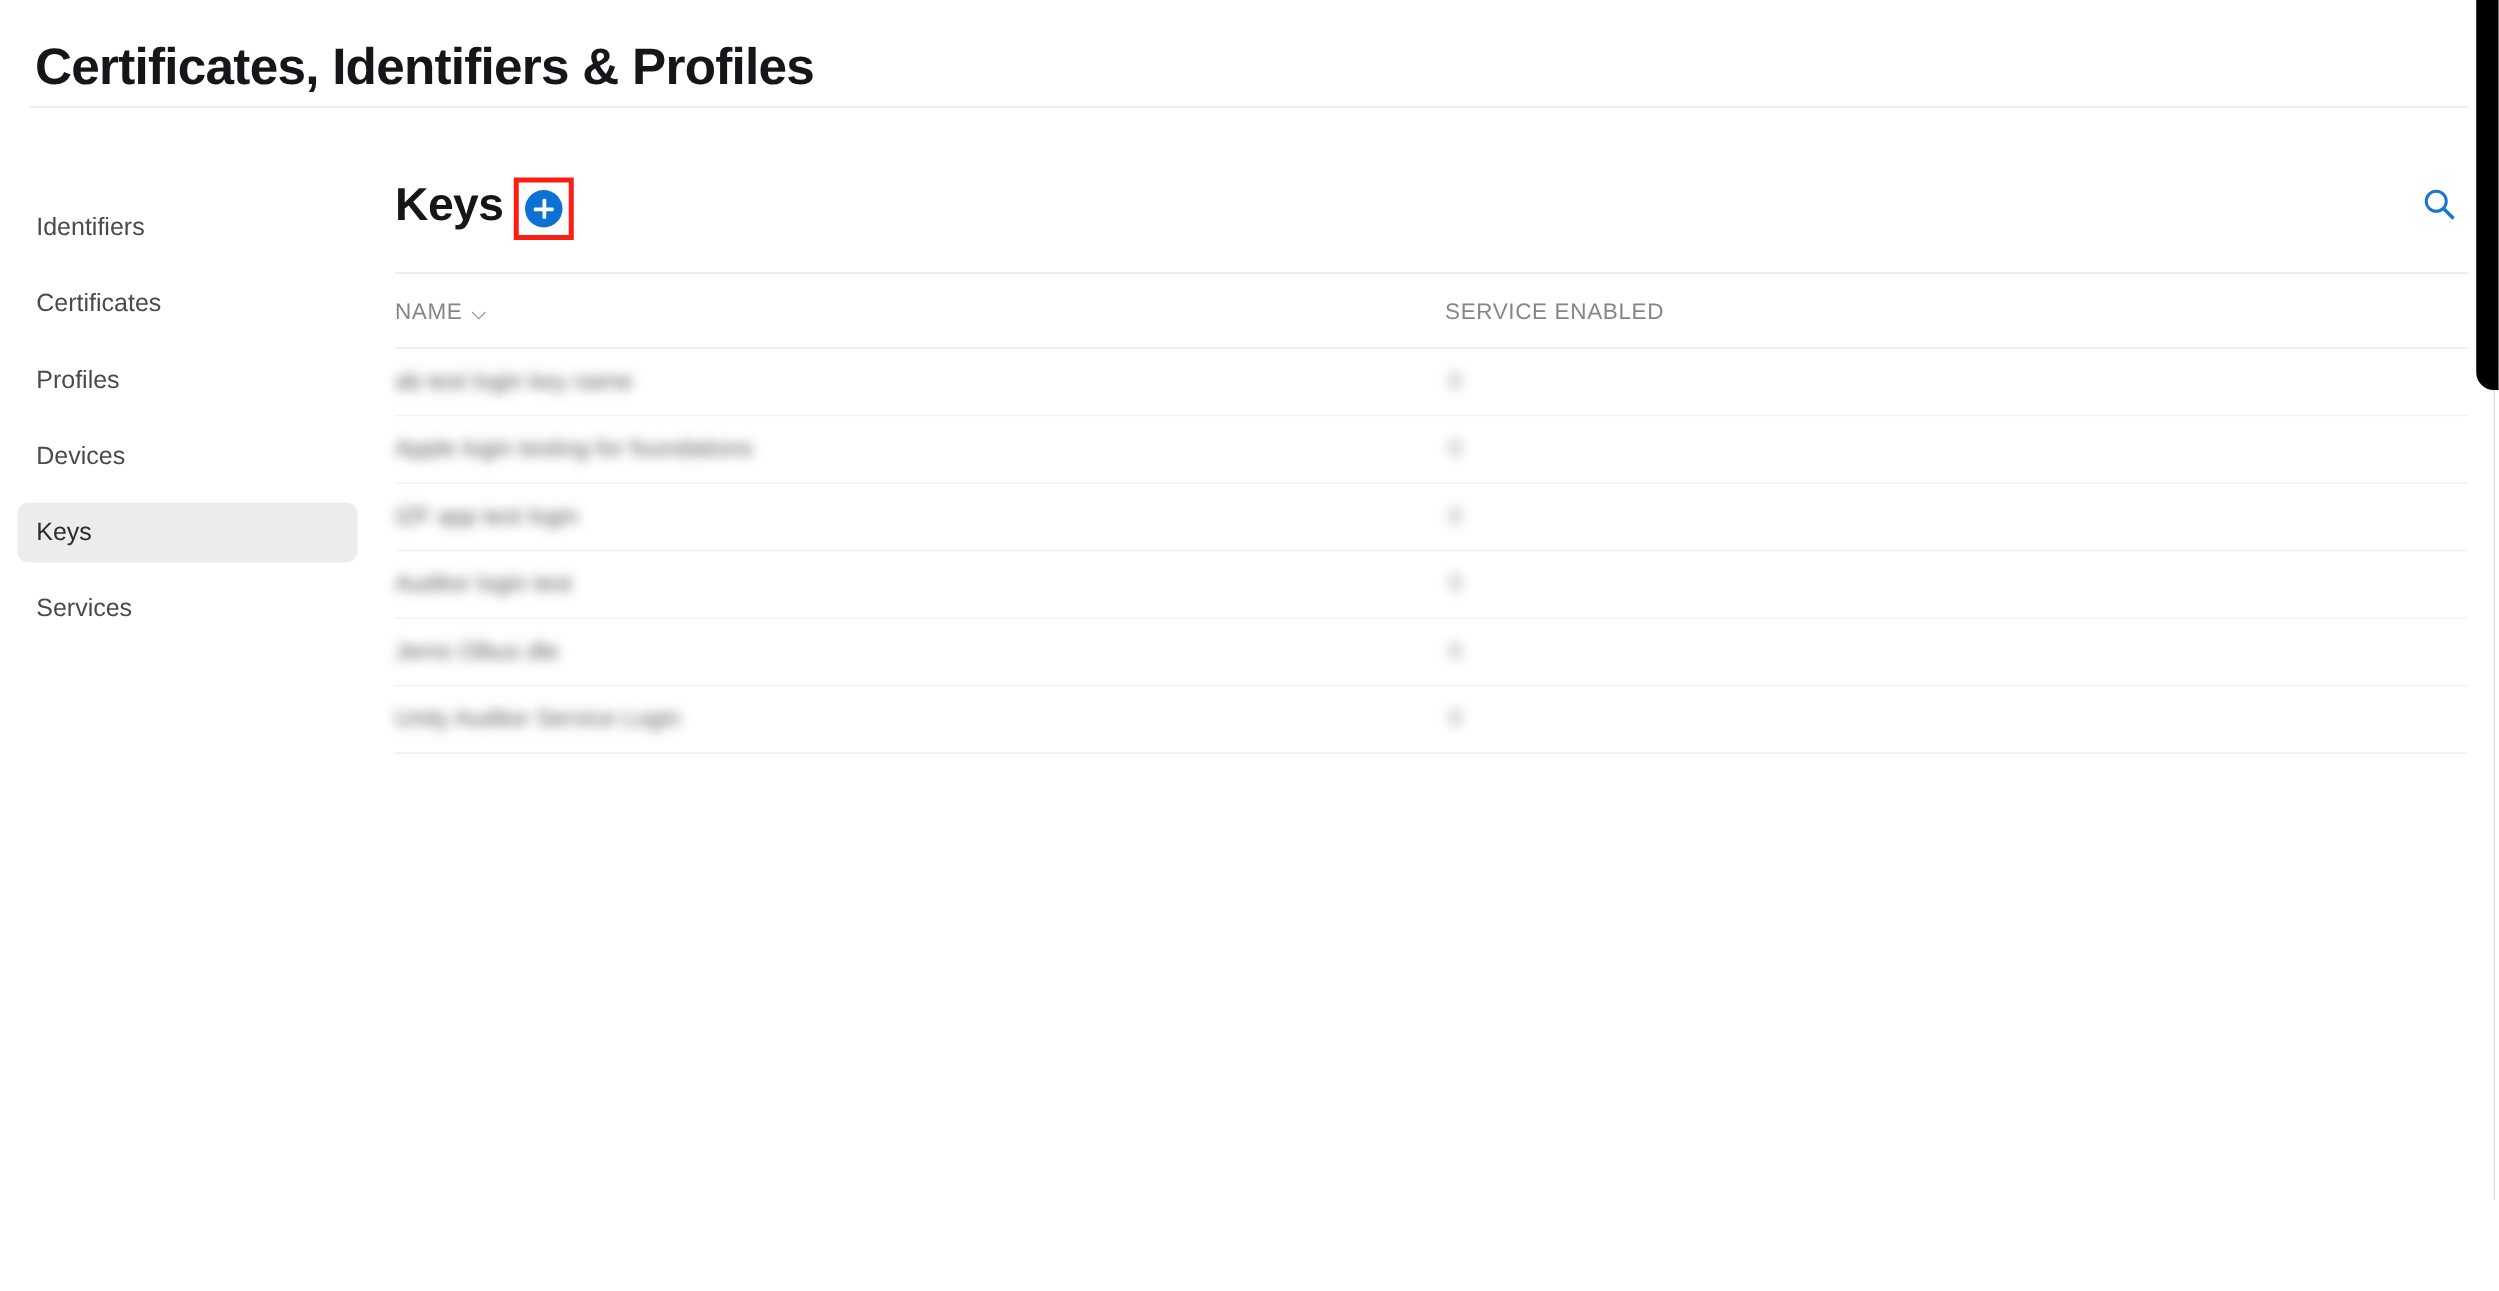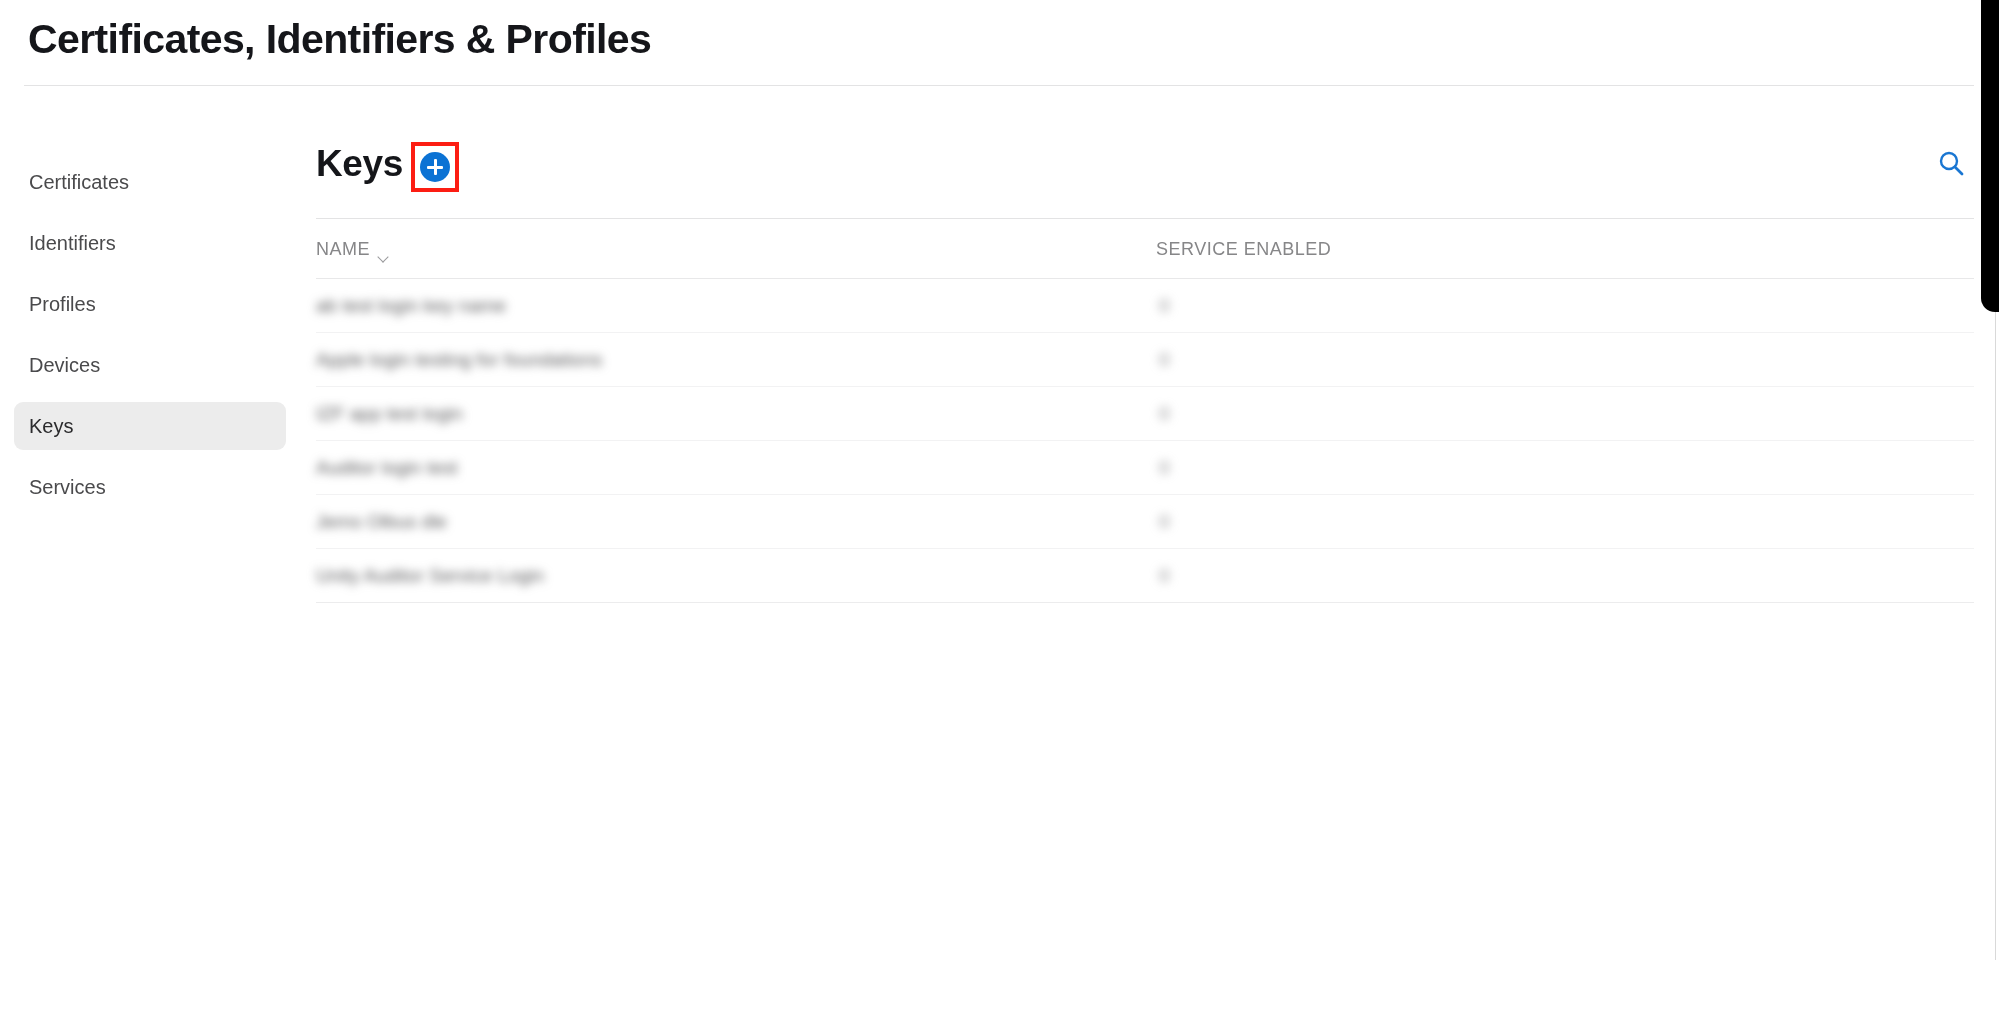--- a/index.html
+++ b/index.html
@@ -43,21 +43,21 @@
     left: 1995px;
     width: 1px;
     height: 660px;
     background: #d9d9d9;
     z-index: 49;
   }
 
   
   .page-header {
     position: absolute;
-    top: 0;
+    top: 14px;
     left: 0;
     width: 1702px;
     padding: 14px 0 0 28px;
   }
   .page-title {
     font-size: 41px;
     font-weight: bold;
     letter-spacing: -0.6px;
     color: #15161a;
     line-height: 1.25;
@@ -196,21 +196,21 @@
     font-weight: normal;
     letter-spacing: 0.5px;
     color: #868688;
     padding: 20px 0 18px 0;
     border-bottom: 1px solid #e8e8e9;
   }
   .col-name { width: 840px; }
   .col-service { width: 818px; }
   .th-inner {
     display: inline-flex;
-    align-items: flex-end;
+    align-items: center;
     gap: 8px;
   }
   .sort-caret {
     display: inline-block;
     width: 11px;
     height: 7px;
     position: relative;
   }
   .sort-caret::before {
     content: "";
@@ -252,22 +252,22 @@
 <div class="edge-band"></div>
 <div class="edge-band-curve"></div>
 <div class="edge-hairline"></div>
 
 <div class="page-header">
   <h1 class="page-title">Certificates, Identifiers &amp; Profiles</h1>
 </div>
 <div class="header-divider"></div>
 
 <nav class="sidebar" id="sidebar-nav">
+    <a class="nav-item"><span>Identifiers</span></a>
     <a class="nav-item"><span>Certificates</span></a>
-    <a class="nav-item"><span>Identifiers</span></a>
     <a class="nav-item"><span>Profiles</span></a>
     <a class="nav-item"><span>Devices</span></a>
     <a class="nav-item selected"><span>Keys</span></a>
     <a class="nav-item"><span>Services</span></a>
   </nav>
 
 <main class="main">
 
   <div class="main-head">
     <h2 class="section-title">Keys</h2>

